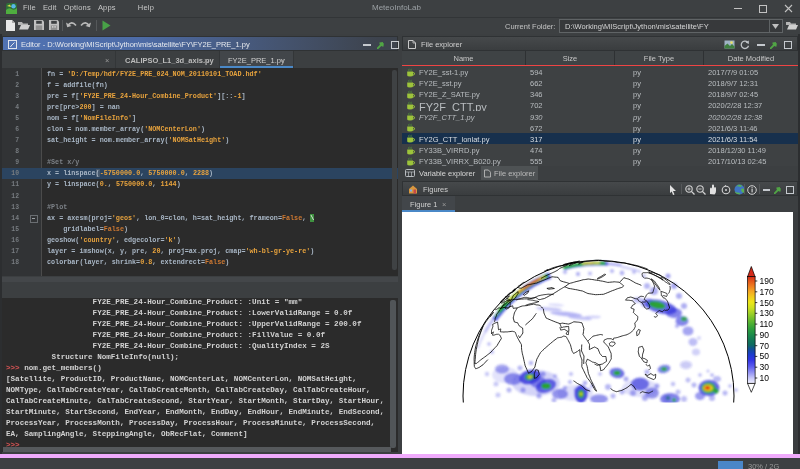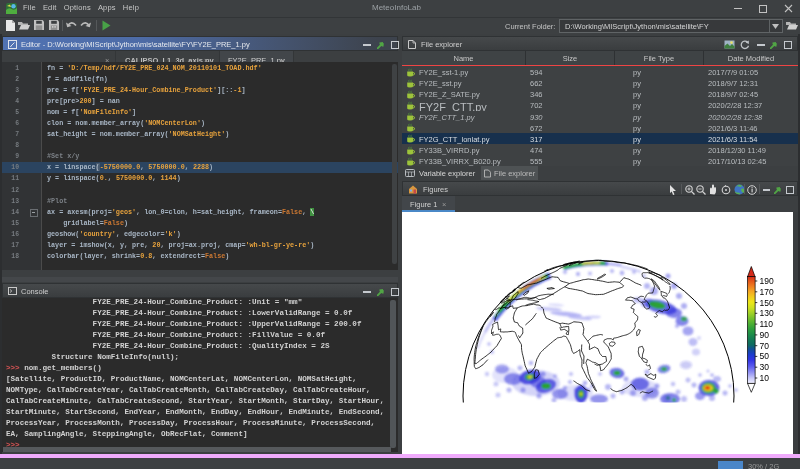--- a/index.html
+++ b/index.html
@@ -14,21 +14,21 @@
 <div id="app">
 
   <div class="abs" style="left:0;top:0;width:800px;height:17px;background:#3d4042;border-bottom:1px solid #323537;">
     <svg class="abs" style="left:6px;top:3px;" width="11" height="11" viewBox="0 0 11 11">
       <rect x="0" y="0" width="11" height="11" rx="2" fill="#2e6e38"></rect>
       <path d="M0 7 Q3 4 5.5 6 T11 5 V11 H0 Z" fill="#4fae3f"></path>
       <circle cx="7.5" cy="3.2" r="2.2" fill="#58b7e8"></circle>
       <path d="M1 3 L4 1.5 L5 4 Z" fill="#d8e04a"></path>
     </svg>
     <div class="abs" style="left:23px;top:3px;font-size:7.5px;color:#c7c7c7;letter-spacing:.2px;">
-      <span style="margin-right:7px;">File</span><span style="margin-right:7px;">Edit</span><span style="margin-right:7px;">Options</span><span style="margin-right:7px;">Apps</span><span>Help</span>
+      <span style="margin-right:7px;">File</span><span style="margin-right:7px;">Edit</span><span style="margin-right:7px;">Options</span><span style="margin-right:22px;">Apps</span><span>Help</span>
     </div>
     <div class="abs" style="left:372px;top:3px;font-size:8px;color:#9ca1a5;">MeteoInfoLab</div>
 
     <div class="abs" style="left:734px;top:8px;width:8px;height:1px;background:#c2c2c2;"></div>
     <div class="abs" style="left:759px;top:5px;width:6px;height:6px;border:1px solid #c2c2c2;"></div>
     <svg class="abs" style="left:784px;top:4px;" width="9" height="9" viewBox="0 0 9 9">
         <path d="M1 1 L8 8 M8 1 L1 8" stroke="#c2c2c2" stroke-width="1.1"></path>
       </svg>
   </div>
 
@@ -110,21 +110,21 @@
       <span class="abs" style="left:9px;top:4.5px;font-size:7.5px;color:#bcbcbc;font-weight:bold;">CALIPSO_L1_3d_axis.py</span>
       <span class="abs" style="left:88px;top:4.5px;font-size:7.5px;color:#9a9a9a;">×</span>
     </div>
     <div class="abs" style="left:218px;top:0;width:73px;height:17px;border-right:1px solid #333638;background:#42464a;text-align:right;">
       <span class="abs" style="left:8px;top:4.5px;font-size:7.5px;color:#d0d0d0;">FY2E_PRE_1.py</span>
       <span class="abs" style="left:60px;top:4.5px;font-size:7.5px;color:#9a9a9a;">×</span>
       <div class="abs" style="left:0;bottom:0;width:73px;height:2px;background:#4a88c7;"></div>
     </div>
   </div>
 
-  <div class="abs" style="left:2px;top:62px;width:396px;height:208px;background:#2b2b2b;overflow:hidden;">
+  <div class="abs" style="left:2px;top:68px;width:396px;height:208px;background:#2b2b2b;overflow:hidden;">
 
     <div class="abs" style="left:0;top:0;width:39px;height:208px;background:#313335;border-right:1px solid #4b4b4b;"></div>
 
     <div class="abs" style="left:0;top:100.1px;width:396px;height:11.1px;background:#2b4460;"></div>
     <div class="abs mono" style="left:0;top:0.7px;width:17px;font-size:6.4px;line-height:11.08px;color:#777c80;text-align:right;white-space:pre;">1
 2
 3
 4
 5
 6
@@ -160,32 +160,20 @@
 colorbar(layer, shrink=<span style="color:#e8a33d">0.8</span>, extendrect=<span style="color:#cc7832">False</span>)</div>
 
     <div class="abs" style="left:28px;top:147px;width:6px;height:6px;border:1px solid #6a6e72;background:#313335;"></div>
     <div class="abs" style="left:29.5px;top:149.5px;width:3px;height:1px;background:#9aa0a4;"></div>
 
     <div class="abs" style="left:390px;top:2px;width:5px;height:200px;background:#3f4244;border-radius:2px;"></div>
   </div>
 
   <div class="abs" style="left:2px;top:277px;width:396px;height:5px;background:#44474a;"></div>
 
-  <div class="abs" style="left:2px;top:283px;width:396px;height:15px;background:linear-gradient(#46494b,#3a3d3f);border:1px solid #2f3234;box-sizing:border-box;">
-    <svg class="abs" style="left:5px;top:3px;" width="9" height="8" viewBox="0 0 9 8">
-      <rect x="0.5" y="0.5" width="8" height="7" fill="none" stroke="#c9c9c9" stroke-width="1"></rect>
-      <path d="M2 2.5 L3.8 4 L2 5.5" stroke="#c9c9c9" stroke-width="0.9" fill="none"></path>
-    </svg>
-    <div class="abs" style="left:18px;top:3px;font-size:7.5px;color:#cfcfcf;">Console</div>
-    <div class="abs" style="left:360px;top:7px;width:8px;height:1.5px;background:#c5c9ce;"></div>
-    <svg class="abs" style="left:374px;top:3px;" width="9" height="9" viewBox="0 0 9 9">
-        <path d="M0 9 L6 3 M6 3 L2.5 3.5 M6 3 L5.5 6.5" stroke="#51a545" stroke-width="1.8" fill="none"></path>
-      </svg>
-    <div class="abs" style="left:388px;top:4px;width:6px;height:6px;border:1.2px solid #c5c9ce;"></div>
-  </div>
   <div class="abs" style="left:2px;top:298px;width:396px;height:154px;background:#2b2b2b;overflow:hidden;">
     <pre class="abs mono" style="left:4px;top:-1.5px;font-size:7.6px;line-height:11.05px;color:#d2d2d2;">                   FY2E_PRE_24-Hour_Combine_Product: :Unit = "mm"
                    FY2E_PRE_24-Hour_Combine_Product: :LowerValidRange = 0.0f
                    FY2E_PRE_24-Hour_Combine_Product: :UpperValidRange = 200.0f
                    FY2E_PRE_24-Hour_Combine_Product: :FillValue = 0.0f
                    FY2E_PRE_24-Hour_Combine_Product: :QualityIndex = 2S
           Structure NomFileInfo(null);
 <span style="color:#d25252">&gt;&gt;&gt; </span>nom.get_members()
 [Satellite, ProductID, ProductName, NOMCenterLat, NOMCenterLon, NOMSatHeight,
 NOMType, CalTabCreateYear, CalTabCreateMonth, CalTabCreateDay, CalTabCreateHour,

